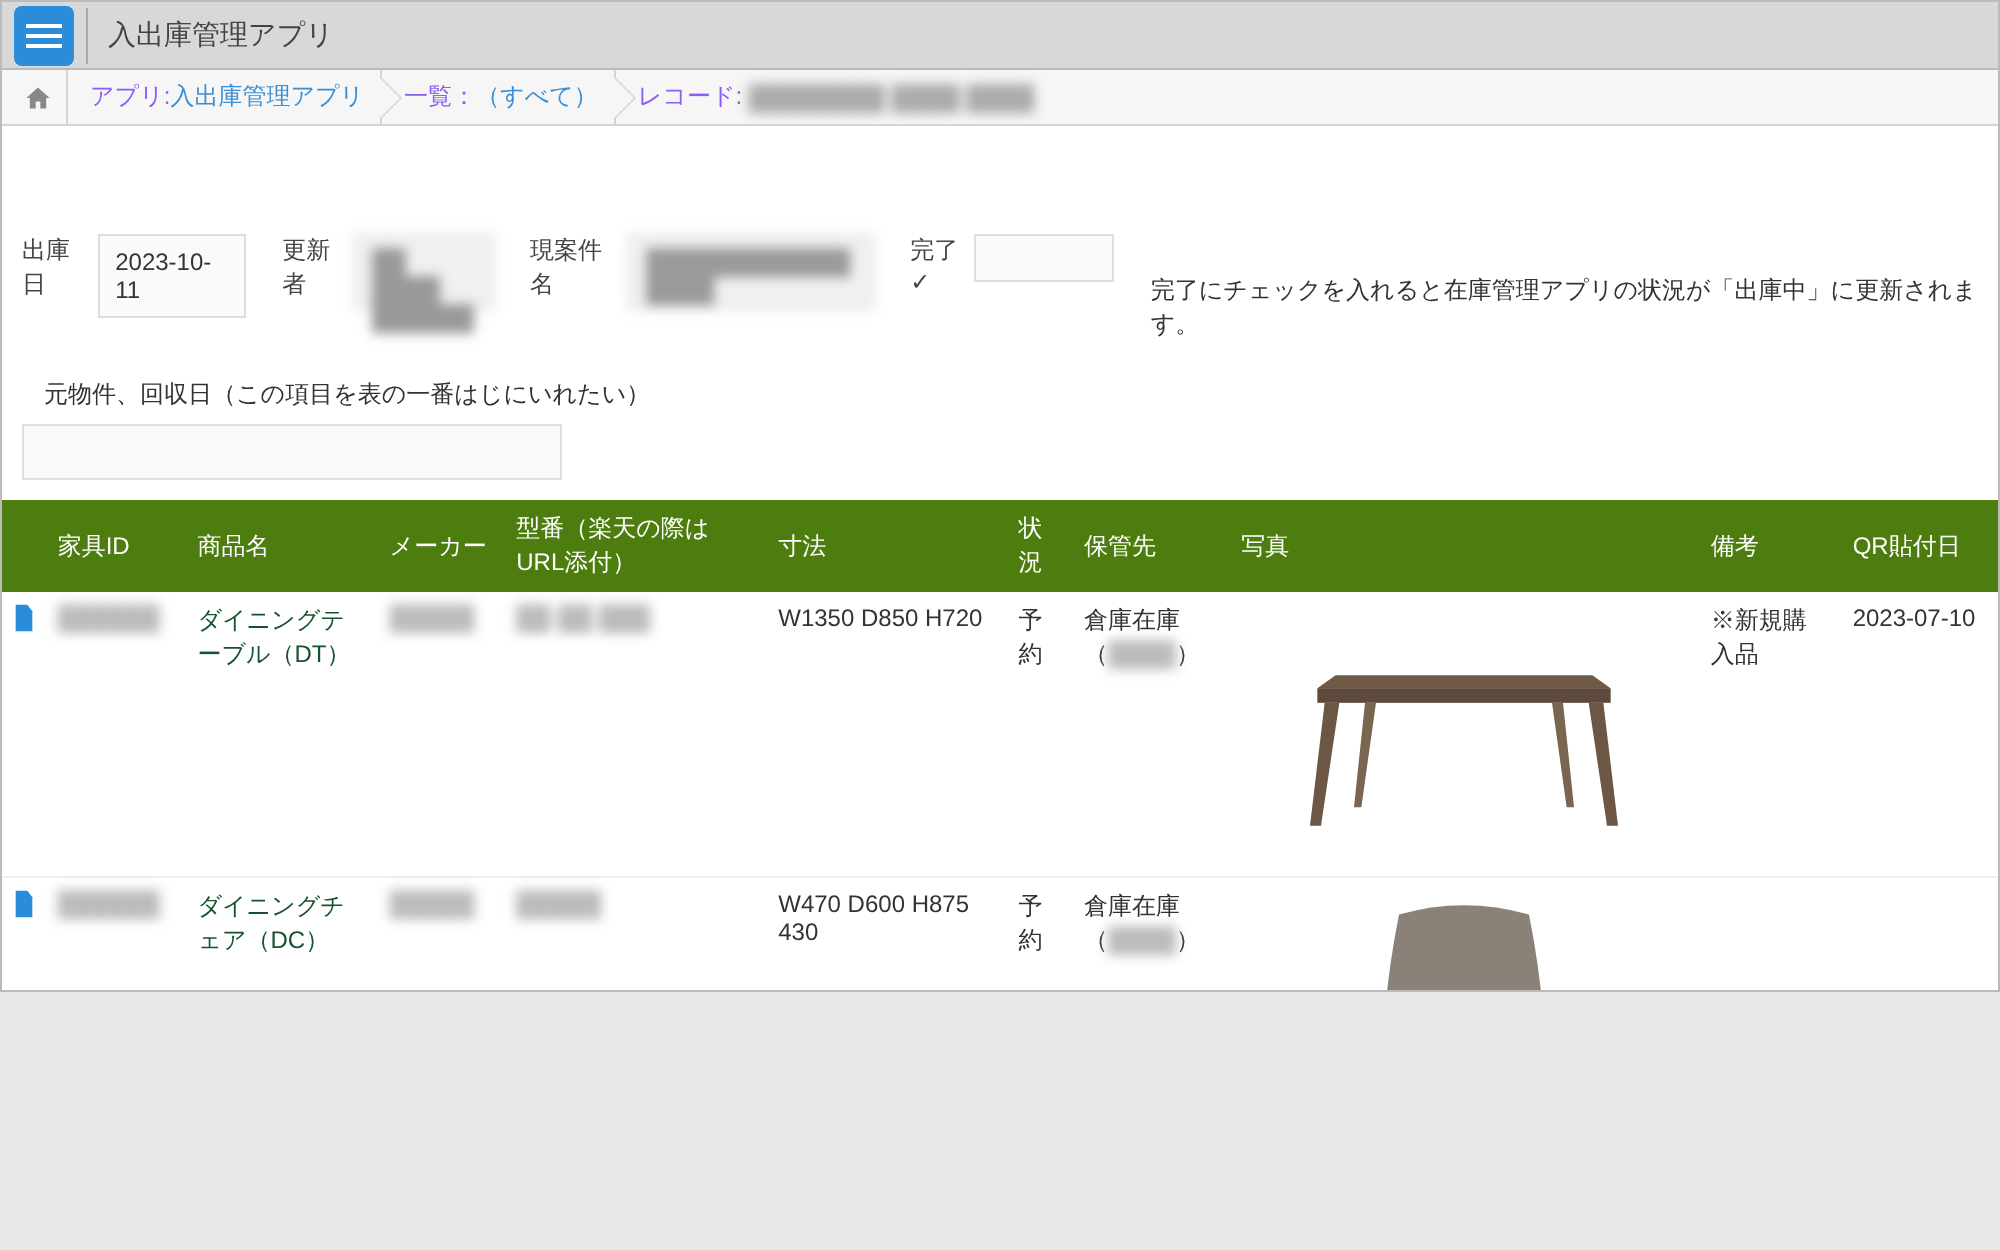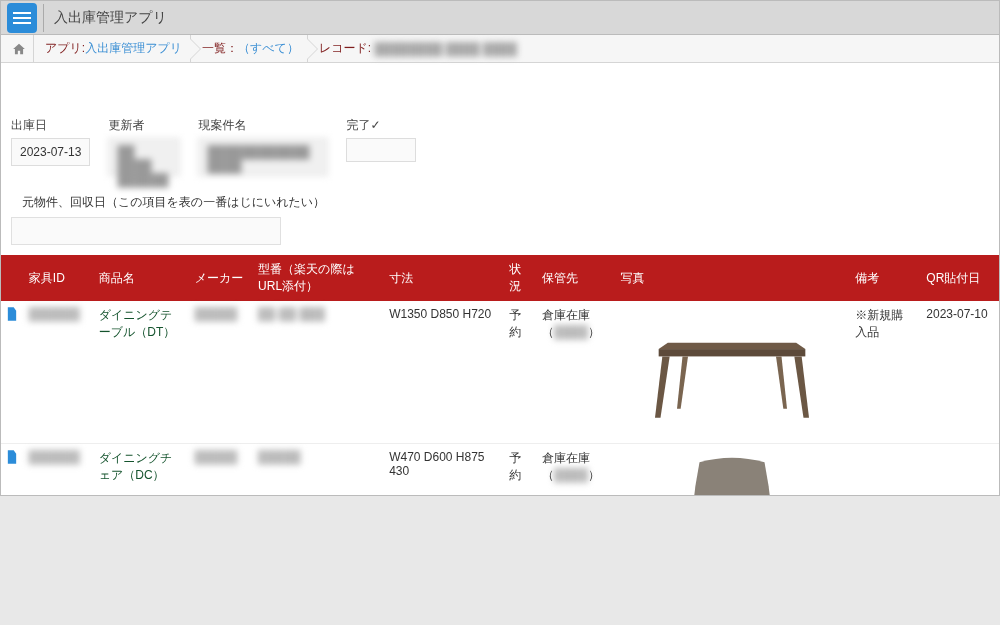--- a/index.html
+++ b/index.html
@@ -8,37 +8,37 @@
 .titlebar { height:34px; background:#d8d8d8; display:flex; align-items:center; border-bottom:1px solid #bbb; }
 .menu-btn { width:30px; height:30px; background:#2b8cd9; border-radius:4px; margin:2px 6px; display:flex; flex-direction:column; justify-content:center; align-items:center; gap:3px; cursor:pointer; }
 .menu-btn span { width:18px; height:2px; background:#fff; }
 .titlebar .sep { width:1px; height:28px; background:#aaa; margin-right:10px; }
 .title { font-size:14px; color:#444; }
 .breadcrumb { height:28px; background:#f6f6f6; border-bottom:1px solid #d5d5d5; display:flex; align-items:center; padding:0 4px; font-size:12px; }
 .home-ic { width:16px; height:16px; margin:0 6px; display:flex; align-items:center; justify-content:center; }
 .home-ic svg { width:14px; height:14px; fill:#888; }
 .crumb { display:flex; align-items:center; padding:0 8px 0 12px; height:28px; position:relative; color:#777; }
 .crumb::before { content:""; position:absolute; left:0; top:0; border-left:1px solid #d5d5d5; height:100%; }
-.crumb .label { color:#7f1d1d; }
+.crumb .label { color:#8b5cf6; }
 .crumb a { color:#3b8fd4; text-decoration:none; }
 .crumb::after { content:""; position:absolute; right:-10px; top:4px; width:0; height:0; border-top:10px solid transparent; border-bottom:10px solid transparent; border-left:10px solid #f6f6f6; z-index:2; }
 .crumb .arrow-border { position:absolute; right:-11px; top:3px; width:0; height:0; border-top:11px solid transparent; border-bottom:11px solid transparent; border-left:11px solid #d5d5d5; z-index:1; }
 .crumb:last-child .blur { filter:blur(3px); color:#aaa; }
 .content { background:#fff; margin:0; padding:0; height:calc(100% - 62px); overflow:auto; }
 .whitespace { height:52px; }
 .form-row { display:flex; padding:2px 10px 8px 10px; gap:18px; align-items:flex-start; }
-.field { display:flex; flex-direction:column; gap:4px; }
+.field { display:flex; flex-direction:row; gap:4px; }
 .field-label { font-size:12px; color:#444; }
 .field-box { border:1px solid #ddd; background:#fafafa; padding:6px 8px; min-width:70px; min-height:24px; font-size:12px; }
 .blur-box { filter:blur(3px); color:#999; background:#f0f0f0; }
 .note { font-size:12px; color:#333; padding-top:20px; }
 .section-label { padding:10px 10px 4px 21px; font-size:12px; color:#333; }
 .big-input { border:1px solid #e0e0e0; background:#fafafa; width:270px; height:28px; margin:2px 10px 10px 10px; }
 table { width:100%; border-collapse:collapse; table-layout:fixed; }
-thead { background:#b91c1c; color:#fff; }
+thead { background:#4d7c0f; color:#fff; }
 th { text-align:left; padding:6px 6px; font-weight:normal; font-size:12px; }
 tbody td { vertical-align:top; padding:6px 6px; border-bottom:1px solid #eee; font-size:12px; }
 .col-icon { width:20px; }
 .col-id { width:64px; }
 .col-name { width:88px; }
 .col-maker { width:58px; }
 .col-model { width:120px; }
 .col-size { width:110px; }
 .col-status { width:30px; }
 .col-store { width:72px; }
@@ -87,36 +87,37 @@
       &nbsp;<span class="blur">████████ ████ ████</span>
     </div>
   </div>
 
   <div class="content">
     <div class="whitespace"></div>
 
     <div class="form-row">
       <div class="field">
         <div class="field-label">出庫日</div>
-        <div class="field-box">2023-07-13</div>
+        <div class="field-box">2023-10-11</div>
       </div>
       <div class="field">
         <div class="field-label">更新者</div>
         <div class="field-box blur-box" style="width:72px;height:38px">██ ████
 ██████</div>
       </div>
       <div class="field">
         <div class="field-label">現案件名</div>
         <div class="field-box blur-box" style="width:130px;height:38px">████████████
 ████</div>
       </div>
       <div class="field">
         <div class="field-label">完了✓</div>
         <div class="field-box" style="width:52px;height:22px"></div>
       </div>
+      <div class="note">完了にチェックを入れると在庫管理アプリの状況が「出庫中」に更新されます。</div>
     </div>
 
     <div class="section-label">元物件、回収日（この項目を表の一番はじにいれたい）</div>
     <div class="big-input"></div>
 
     <table>
       <colgroup>
         <col class="col-icon">
           <col class="col-id">
           <col class="col-name">

